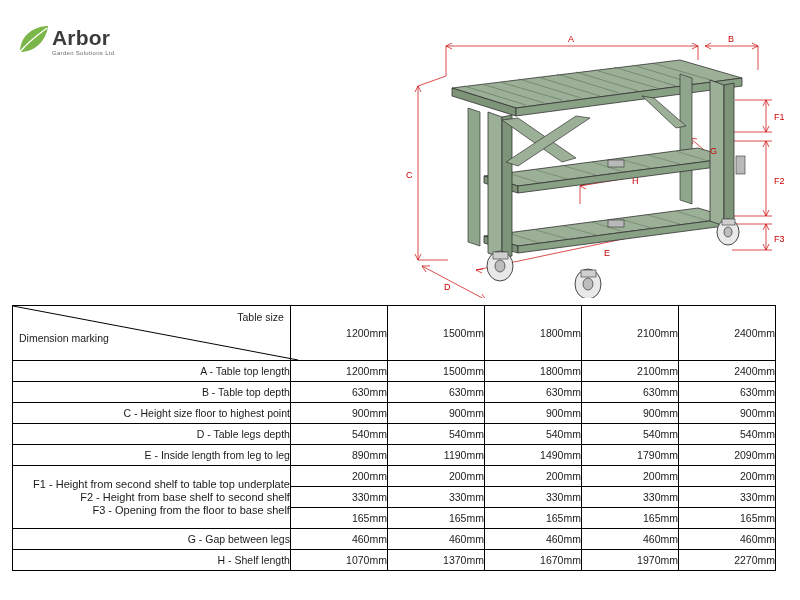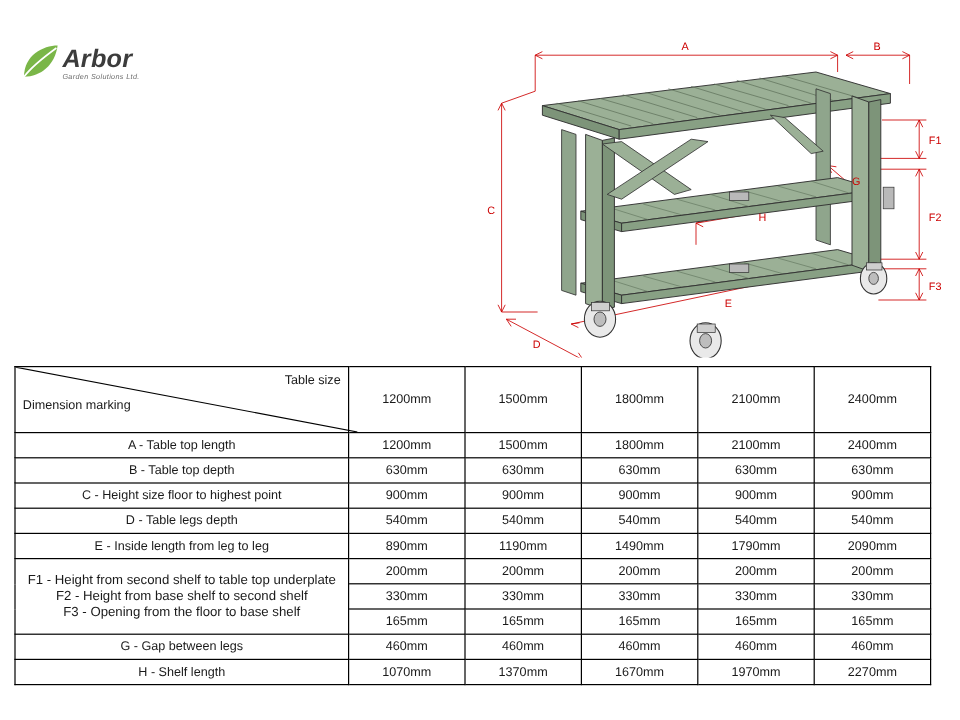--- a/index.html
+++ b/index.html
@@ -12,25 +12,24 @@
     height: 600px;
     font-family: "Liberation Sans", sans-serif;
     color: #1a1a1a;
     position: relative;
     overflow: hidden;
   }
 
   
   #header {
     position: absolute;
-    top: 28px;
+    top: 16px;
     left: 12px;
     width: 776px;
     height: 70px;
-    font-style: italic;
   }
   #logo {
     position: absolute;
     left: 4px;
     top: 6px;
     width: 108px;
     height: 46px;
   }
   #logo-text {
     position: absolute;
@@ -79,27 +78,27 @@
     font-size: 10.5px;
   }
   #spec-table td, #spec-table th {
     border: 1px solid #000;
     padding: 0;
     font-weight: normal;
   }
   td.label {
     width: 285px;
     padding: 4px 6px;
-    text-align: center;
+    text-align: right;
     vertical-align: middle;
     height: 20px;
   }
   td.val {
     width: 98px;
-    text-align: center;
+    text-align: right;
     vertical-align: middle;
     height: 20px;
   }
   .hdr-cell {
     height: 54px;
     position: relative;
     vertical-align: middle;
     text-align: center;
   }
   #corner-cell {

